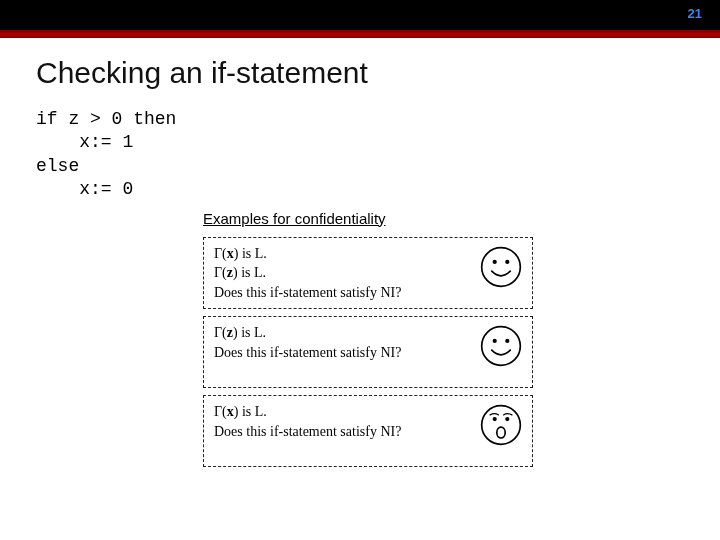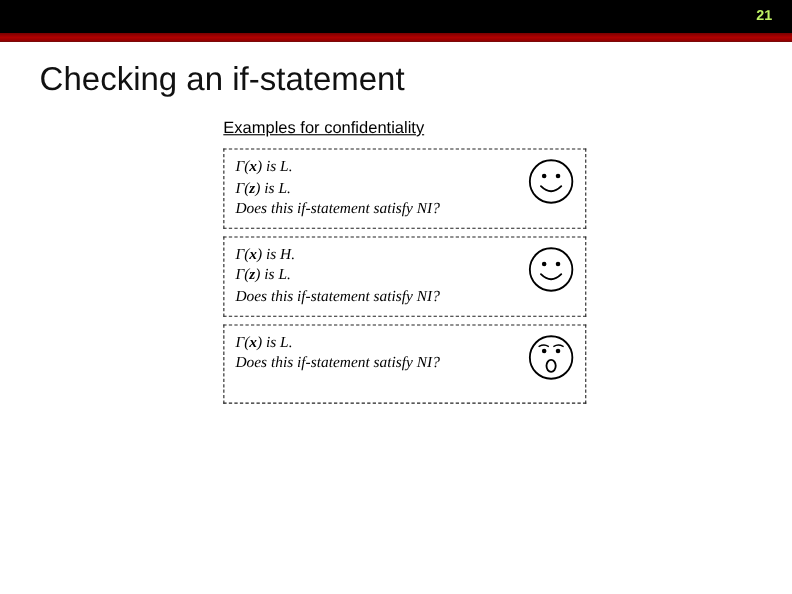--- a/index.html
+++ b/index.html
@@ -20,21 +20,21 @@
   .header-red {
     position: absolute;
     left: 0; right: 0; bottom: 0;
     height: 8px;
     background: linear-gradient(to bottom, #7a0000 0%, #b00000 50%, #8a0000 100%);
   }
   .page-number {
     position: absolute;
     top: 6px;
     right: 18px;
-    color: #bef264;
+    color: #3b82f6;
     font-size: 13px;
     font-weight: bold;
   }
   .content {
     padding: 18px 20px 0 36px;
   }
   .title {
     font-size: 30px;
     color: #111;
     margin-bottom: 18px;
@@ -49,21 +49,20 @@
   }
   .examples-header {
     text-decoration: underline;
     font-size: 15px;
     margin: 4px auto 10px auto;
     width: 330px;
   }
   .boxes {
     width: 330px;
     margin: 0 auto;
-    font-style: italic;
   }
   .box {
     border: 1.5px dashed #222;
     padding: 6px 8px 6px 10px;
     margin-bottom: 7px;
     position: relative;
     min-height: 72px;
   }
   .box-lines {
     font-family: "Times New Roman", Times, serif;
@@ -85,20 +84,24 @@
 
 <div class="header-bar">
   <div class="page-number">21</div>
   <div class="header-red"></div>
 </div>
 
 <div class="content">
 
   <h1 class="title">Checking an if-statement</h1>
 
+  <div class="code">if z &gt; 0 then
+    x:= 1
+else
+    x:= 0</div>
 
   <div class="examples-header">Examples for confidentiality</div>
 
   <div class="boxes">
 
     <div class="box">
       <div class="box-lines">
         <div>
           Γ(<span class="bold">x</span>) is <span>L</span>.
         </div>
@@ -112,23 +115,20 @@
           <circle cx="50" cy="50" r="46" fill="none" stroke="#000" stroke-width="4"></circle>
           <circle cx="35" cy="38" r="5" fill="#000"></circle>
           <circle cx="65" cy="38" r="5" fill="#000"></circle>
           <path d="M28 60 Q50 82 72 60" fill="none" stroke="#000" stroke-width="4" stroke-linecap="round"></path>
         </svg>
       </div>
     </div>
 
     <div class="box">
       <div class="box-lines">
-        <div>
-          Γ(<span class="bold">x</span>) is <span>H</span>.
-        </div>
         <div>
           Γ(<span class="bold">z</span>) is <span>L</span>.
         </div>
         <div>Does this if-statement satisfy NI?</div>
       </div>
       <div class="face">
         <svg viewBox="0 0 100 100">
           <circle cx="50" cy="50" r="46" fill="none" stroke="#000" stroke-width="4"></circle>
           <circle cx="35" cy="38" r="5" fill="#000"></circle>
           <circle cx="65" cy="38" r="5" fill="#000"></circle>

